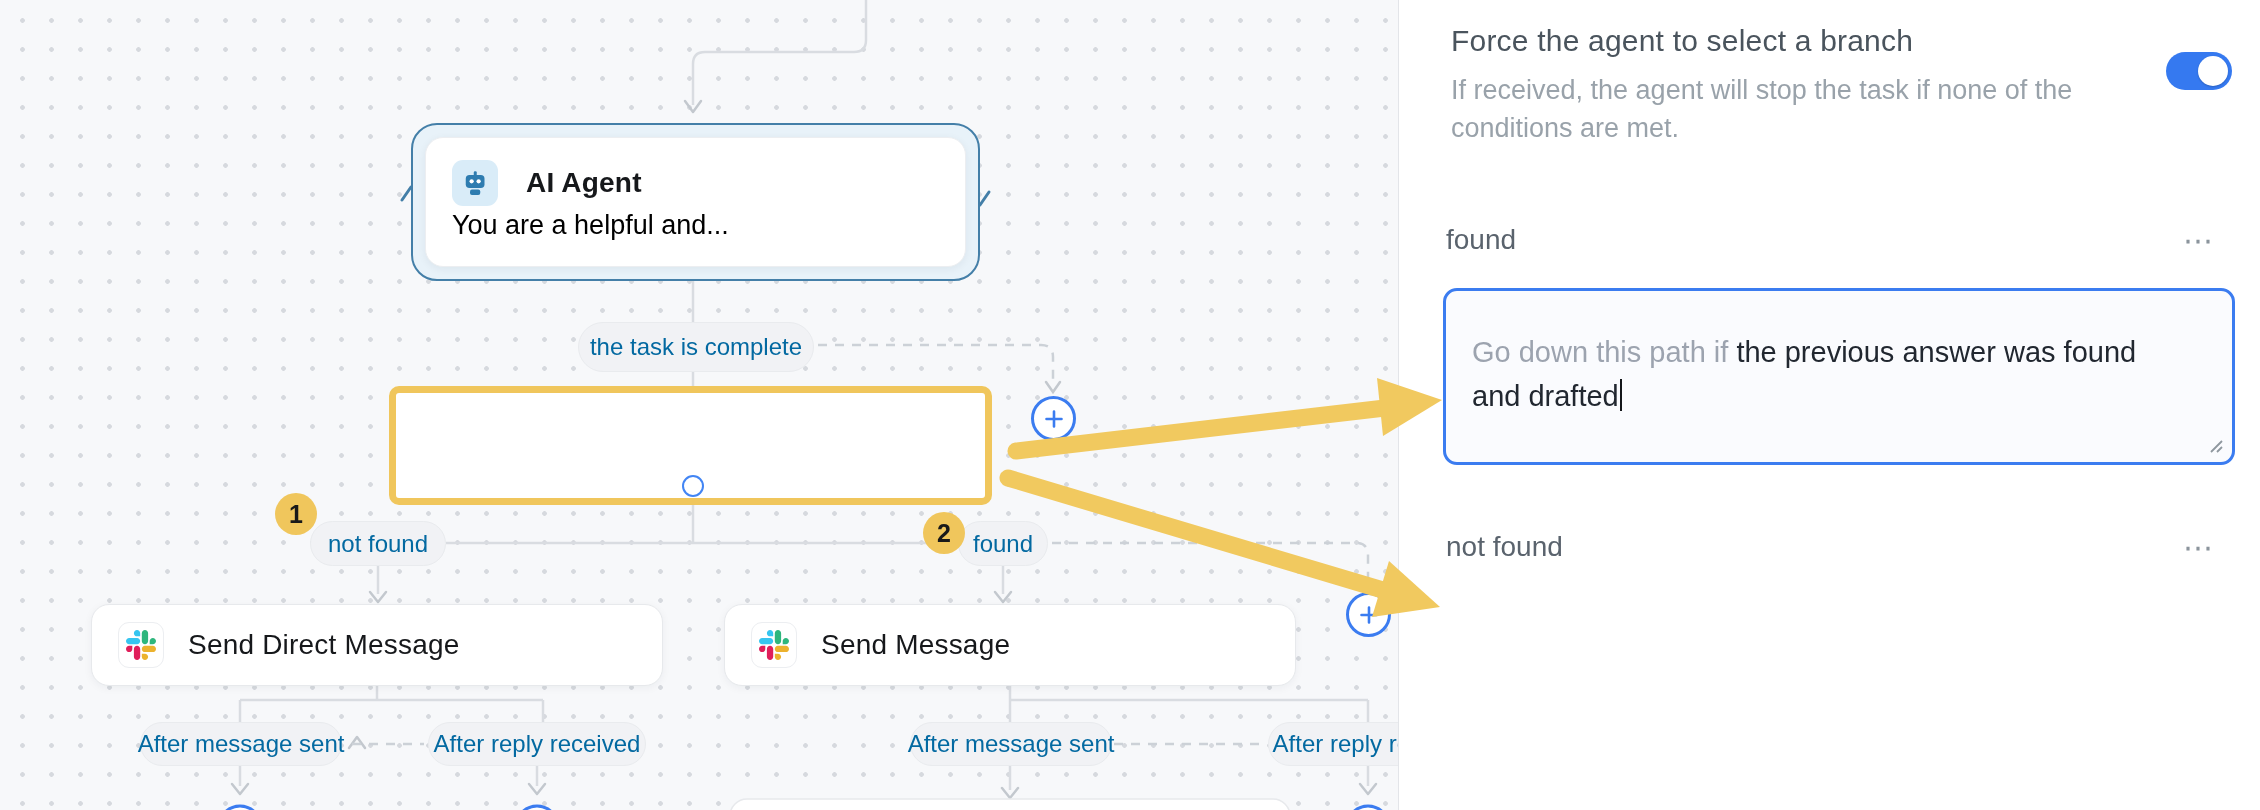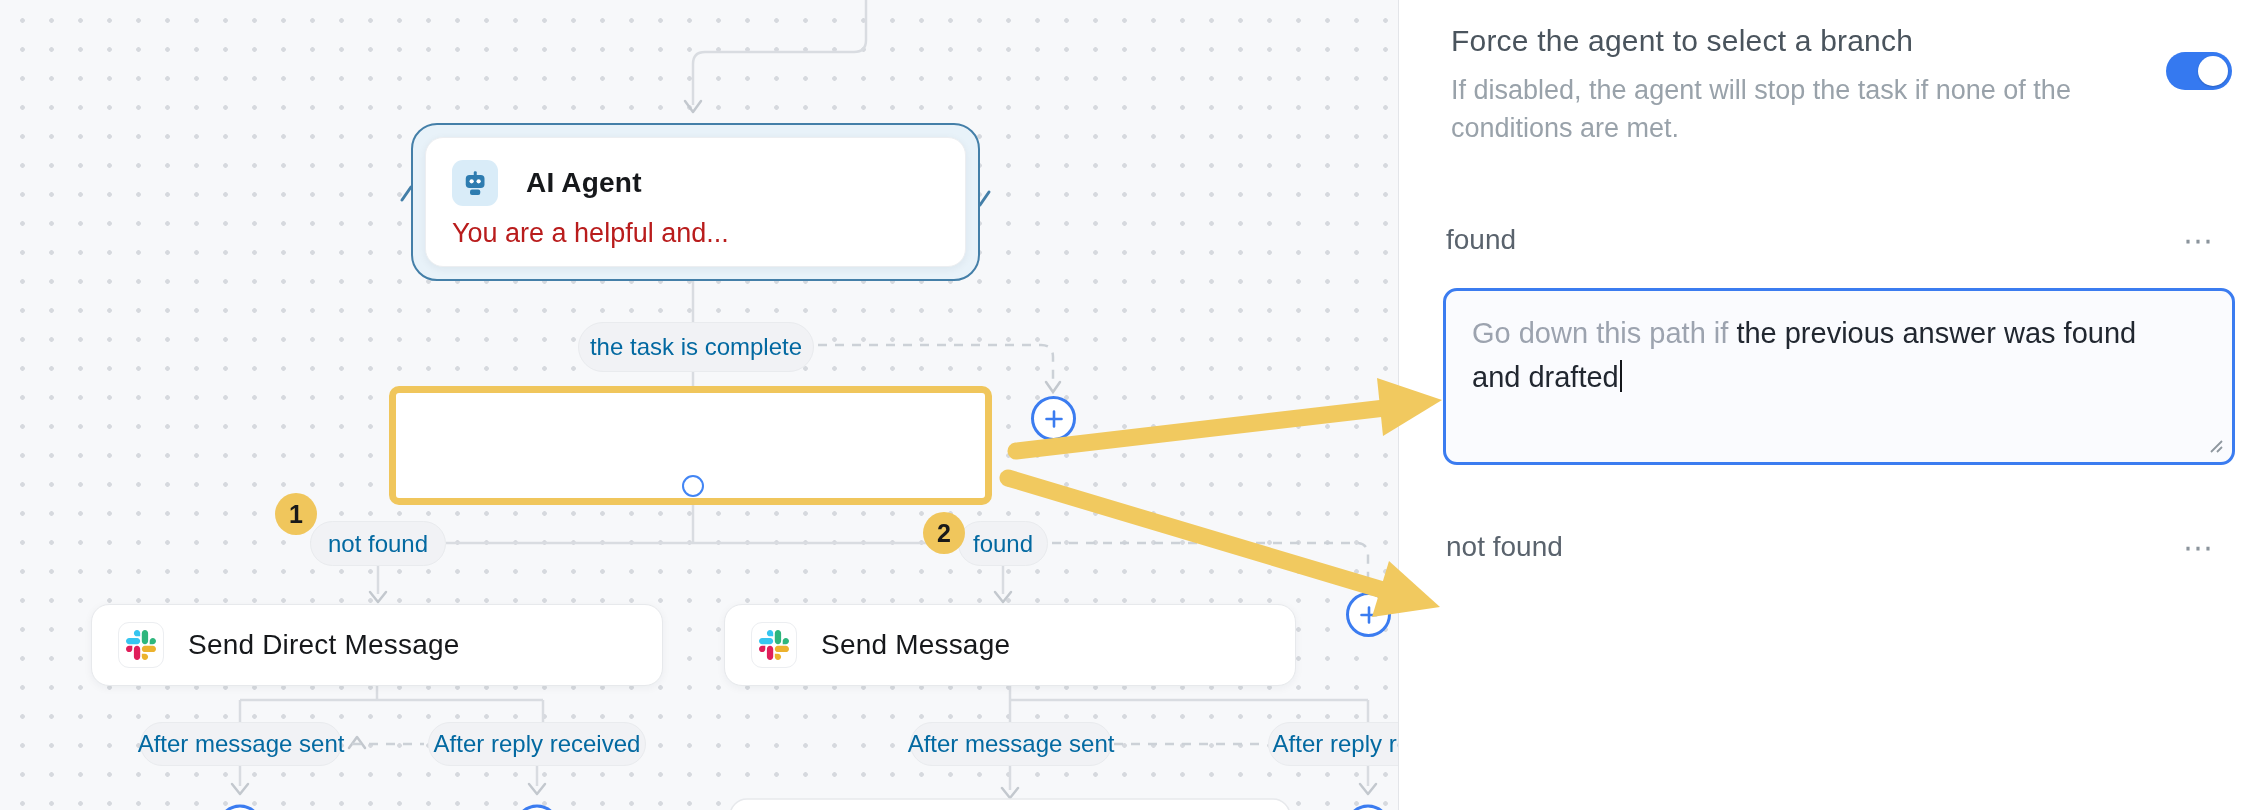--- a/index.html
+++ b/index.html
@@ -23,21 +23,21 @@
   .iconbox { display:flex; align-items:center; justify-content:center;
     border-radius:11px; flex:0 0 auto; }
 
   
   #ai-outer { position:absolute; left:411px; top:123px; width:569px; height:158px;
     background:#e8f2f9; border:2.5px solid #447fa8; border-radius:26px; z-index:9; }
   #ai-card { position:absolute; left:425px; top:137px; width:541px; height:130px;
     background:#fff; border:1px solid #eceef1; border-radius:18px;
     box-shadow:0 2px 8px rgba(20,30,50,.06); padding:22px 26px; z-index:10; }
   #ai-card .row { display:flex; align-items:center; gap:28px; }
-  #ai-sub { font-size:27px; color:#b91c1c; margin-top:12px; margin-left:0px; }
+  #ai-sub { font-size:27px; color:#000000; margin-top:4px; margin-left:0px; }
 
   
   .pill { position:absolute; background:#f1f2f5; border:1px solid #e9ebee;
     border-radius:25px; display:flex; align-items:center; justify-content:center;
     font-size:24px; color:#0369a1; z-index:12; white-space:nowrap; }
 
   
   #cond-hl { position:absolute; left:389px; top:386px; width:603px; height:119px;
     background:#fff; border:7px solid #f0c65c; border-radius:10px; z-index:9; }
   #cond-card { position:absolute; left:409px; top:406px; width:567px; height:78px;
@@ -63,21 +63,21 @@
   #panel-desc { margin-top:13px; width:680px; font-size:27px; line-height:38px; color:#99a2aa; }
   .toggle { position:absolute; right:28px; top:52px; width:66px; height:38px;
     border-radius:19px; background:#3579f0; }
   .toggle .knob { position:absolute; right:4px; top:4px; width:30px; height:30px;
     border-radius:50%; background:#fff; box-shadow:0 1px 2px rgba(0,0,0,.2); }
 
   .branch-label { position:absolute; left:47px; font-size:28px; color:#5a636d; }
   .menu-dots { position:absolute; right:36px; width:50px; text-align:center;
     font-size:30px; color:#8b949c; letter-spacing:2px; line-height:30px; cursor:default; }
   .cond-box { position:absolute; left:44px; width:792px; border-radius:14px;
-    font-size:29px; line-height:44px; padding:20px 88px 24px 26px; color:#212730; }
+    font-size:29px; line-height:44px; padding:39px 88px 24px 26px; color:#212730; }
   .cond-box .prefix { color:#9ca3af; }
   #box-found { top:288px; height:177px; background:#fafbfe; border:3px solid #3b7cf0; }
   #box-notfound { top:591px; height:166px; background:#fcfdfe; border:1.5px solid #e4e7eb; }
   .caret { display:inline-block; width:2.5px; height:32px; background:#14161a;
     vertical-align:-5px; margin-left:1px; }
   .resize-grip { position:absolute; right:7px; bottom:7px; }
 
   
   #overlay { position:absolute; left:0; top:0; z-index:60; pointer-events:none; }
 </style>
@@ -200,21 +200,21 @@
 
     <div class="pill" style="left:140px;top:722px;width:202px;height:44px;">After message sent</div>
     <div class="pill" style="left:428px;top:722px;width:218px;height:44px;">After reply received</div>
     <div class="pill" style="left:910px;top:722px;width:202px;height:44px;">After message sent</div>
     <div class="pill" style="left:1268px;top:722px;width:216px;height:44px;">After reply received</div>
   </div>
 
   <div id="panel">
     <div id="panel-head">
       <div id="panel-title">Force the agent to select a branch</div>
-      <div id="panel-desc">If disabled, the agent will stop the task if none of the conditions are met.</div>
+      <div id="panel-desc">If received, the agent will stop the task if none of the conditions are met.</div>
     </div>
     <div class="toggle">
       <div class="knob"></div>
     </div>
 
     <div class="branch-label" style="top:224px;">found</div>
     <div class="menu-dots" style="top:226px;">⋯</div>
     <div id="box-found" class="cond-box" role="textbox">
       <span class="prefix">Go down this path if </span><span>the previous answer was found and drafted</span><span class="caret"></span>
       <svg class="resize-grip" width="20" height="20" viewBox="0 0 20 20">

